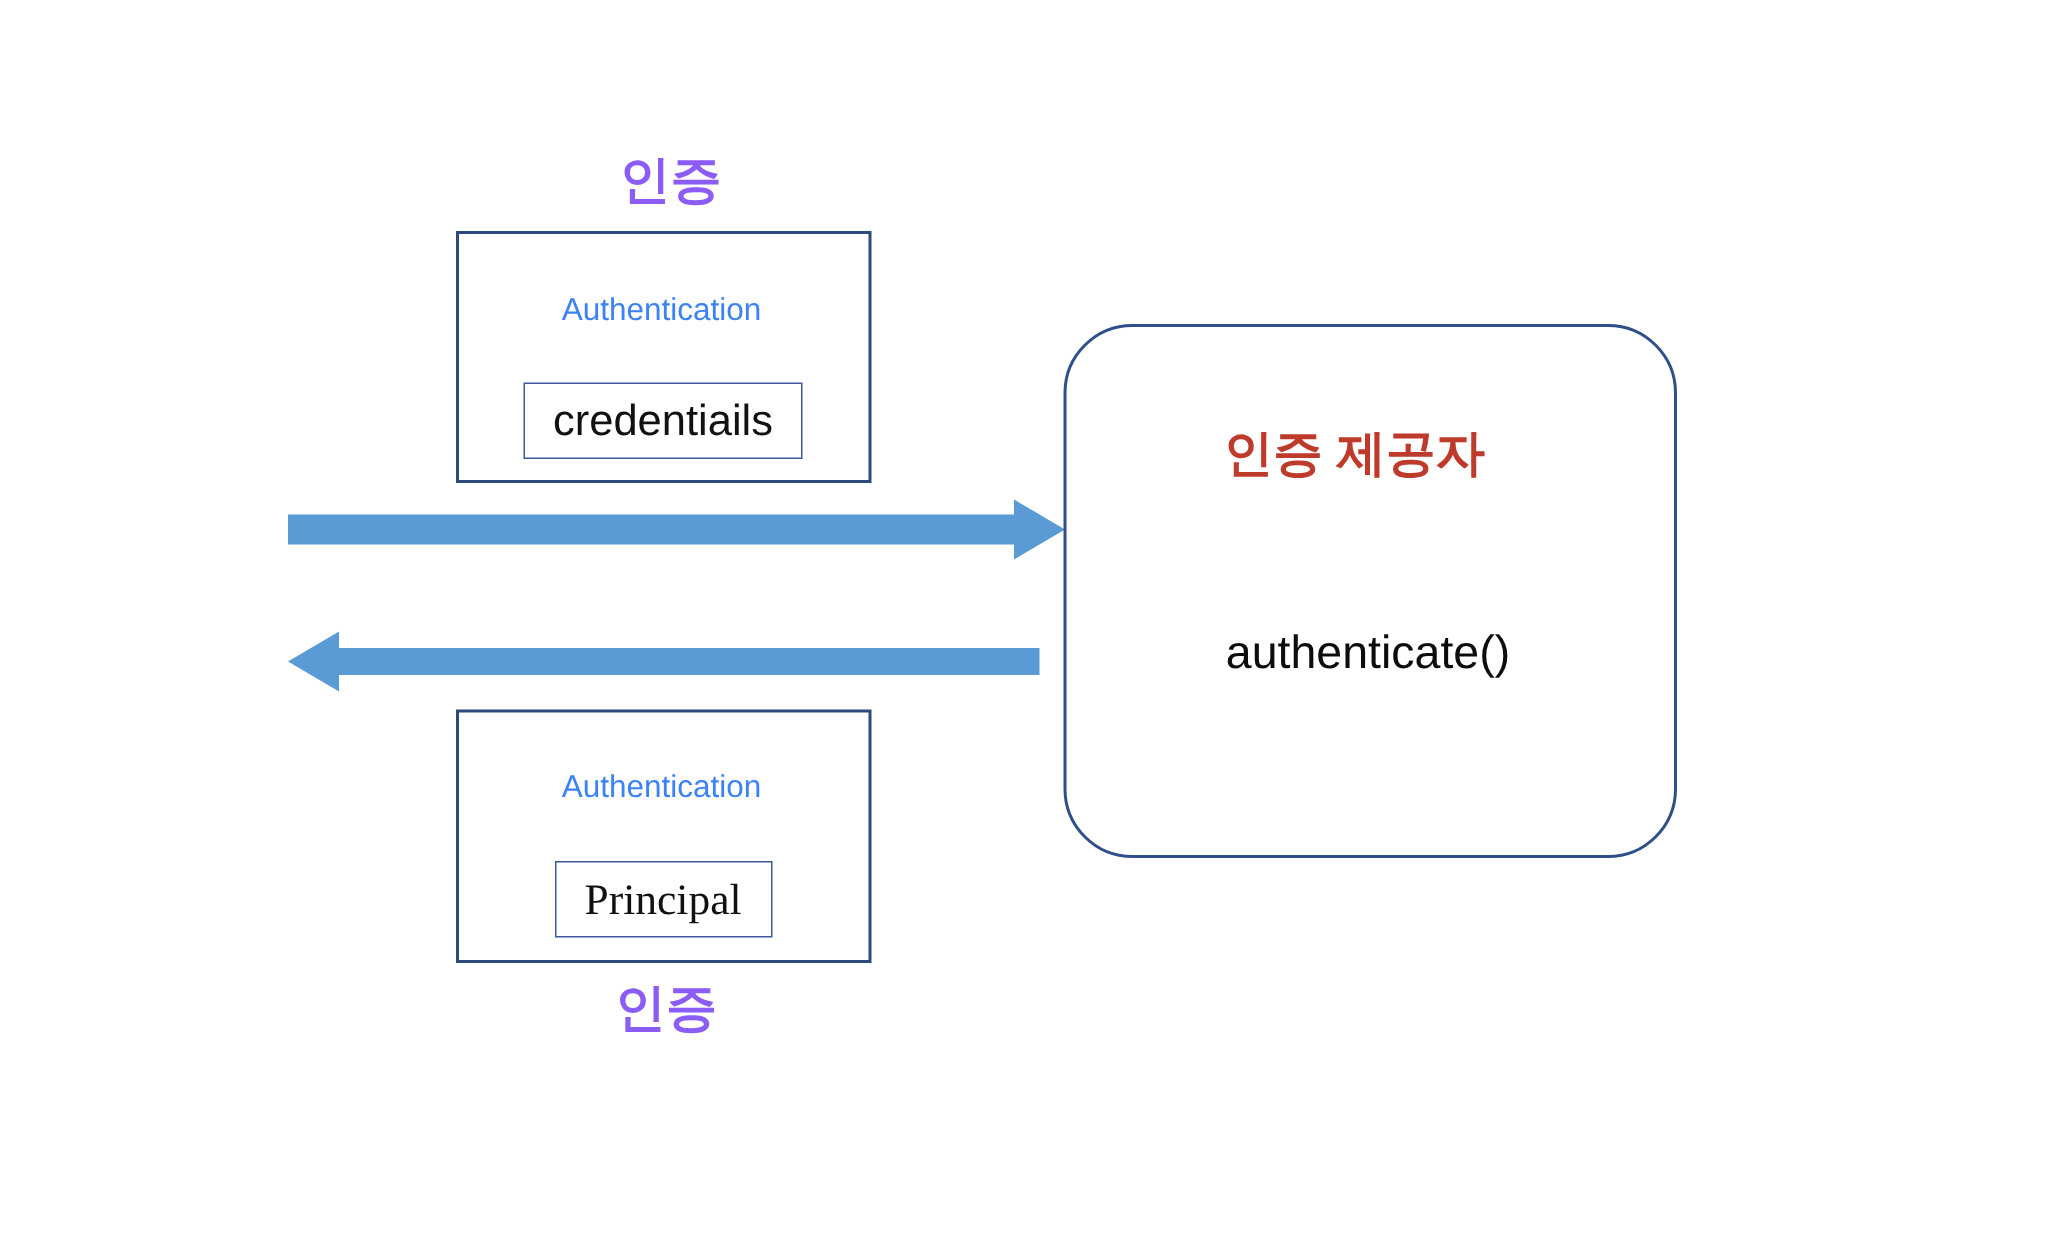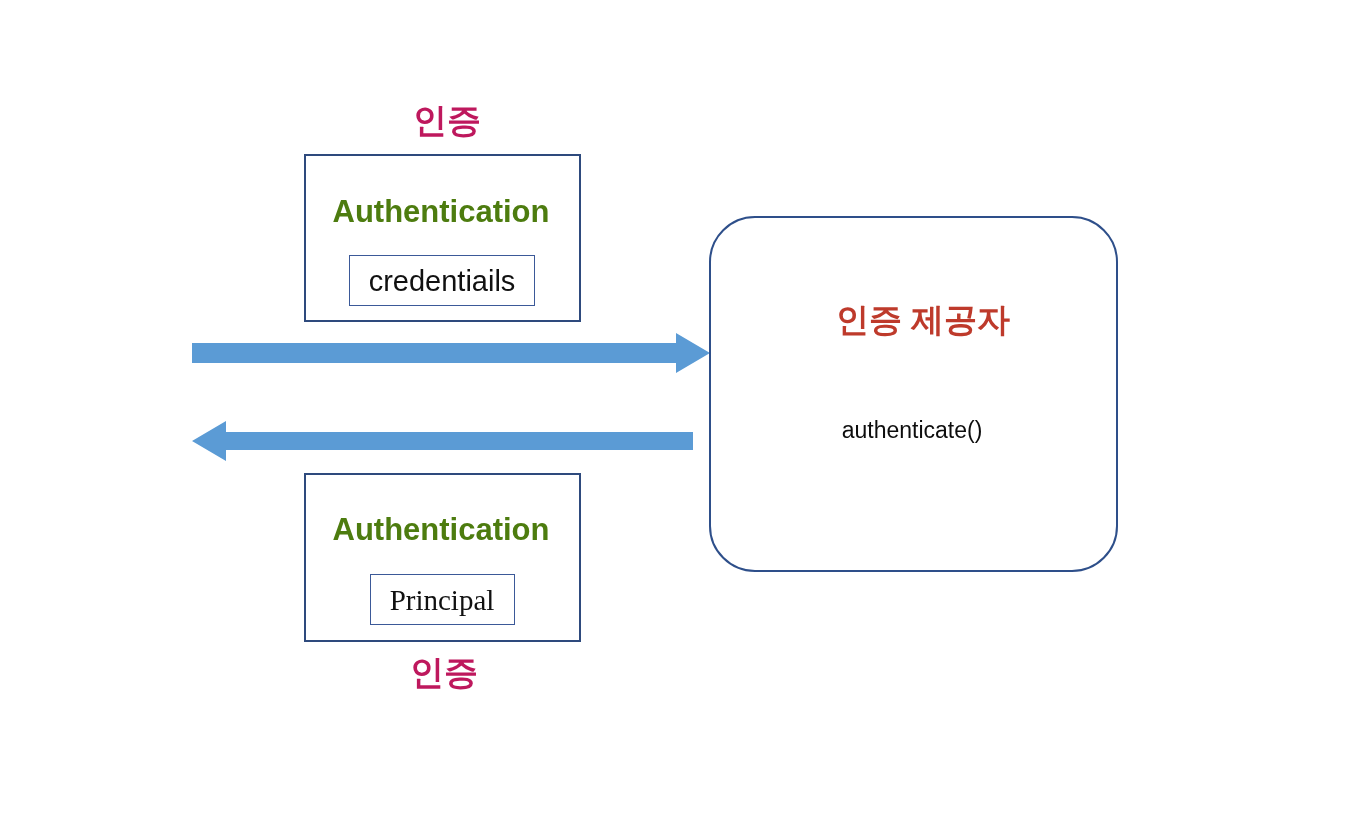--- a/index.html
+++ b/index.html
@@ -24,42 +24,42 @@
     position: absolute;
     white-space: nowrap;
     line-height: 1;
   }
   .centered {
     text-align: center;
     transform: translateX(-50%);
   }
 
   .label-ko {
-    color: #be185d;
+    color: #8b5cf6;
     font-size: 34px;
     font-weight: 700;
   }
   .label-ko-big {
     color: #BE3A2B;
     font-size: 33px;
     font-weight: 700;
   }
   .label-en {
-    color: #4d7c0f;
-    font-size: 31px;
-    font-weight: 700;
+    color: #3b82f6;
+    font-size: 21px;
+    font-weight: 400;
   }
   .label-en-inner {
     color: #111111;
     font-size: 29px;
     font-weight: 400;
   }
   .label-method {
     color: #0d0d0d;
-    font-size: 23px;
+    font-size: 31px;
     font-weight: 500;
   }
 
   
   .rect-box {
     position: absolute;
     box-sizing: border-box;
     border: 2px solid #2E4A7D;
     background: #ffffff;
   }
@@ -116,16 +116,16 @@
   </div>
   <div class="txt centered label-en" style="left:441px; top:514px;">Authentication</div>
   <div class="inner-box" style="left:370px; top:574px; width:145px; height:51px;">
   </div>
   <div class="txt centered label-en-inner" style="left:442px; top:586px;font-family:Liberation Serif, serif;">Principal</div>
 
   <div class="txt centered label-ko" style="left:444px; top:655px;">인증</div>
 
   <div class="rounded-box" style="left:709px; top:216px; width:409px; height:356px;">
   </div>
-  <div class="txt centered label-ko-big" style="left:903px; top:303px;margin-left:20px;">인증 제공자</div>
+  <div class="txt centered label-ko-big" style="left:903px; top:285px;">인증 제공자</div>
   <div class="txt centered label-method" style="left:912px; top:419px;">authenticate()</div>
 
 </div>
 
 </body></html>

